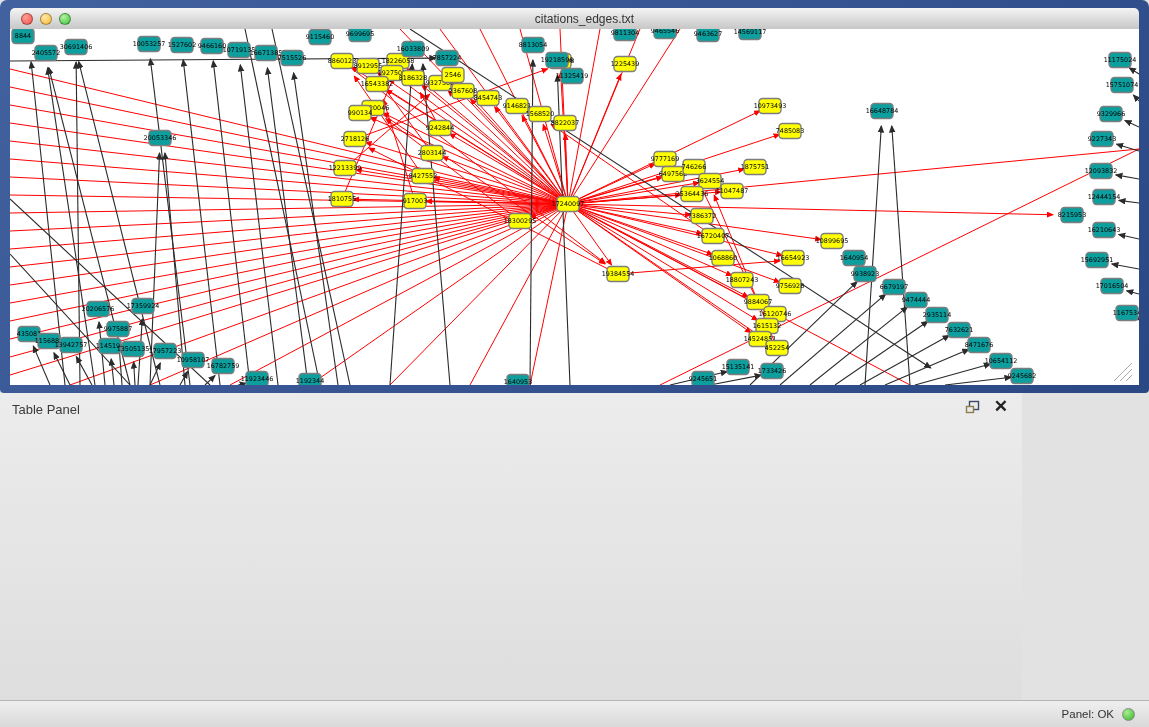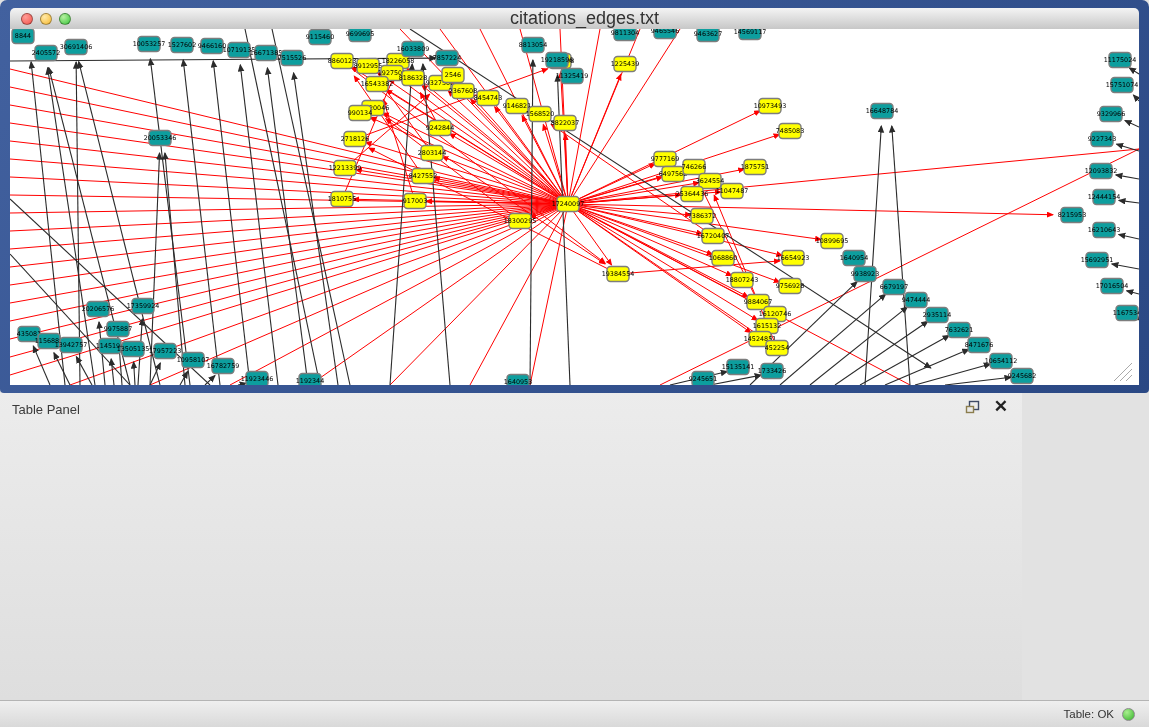--- a/index.html
+++ b/index.html
@@ -10,21 +10,21 @@
   .net-window{position:absolute;left:0;top:0;width:1149px;height:393px;
     background:linear-gradient(135deg,#42619f,#2a4884);border-radius:7px 7px 4px 4px;}
   .titlebar{position:absolute;left:10px;top:8px;width:1129px;height:21px;
     background:linear-gradient(#f4f4f4,#c7c7c7);border-bottom:1px solid #8d8d8d;
     border-radius:5px 5px 0 0;display:flex;align-items:center;}
   .lights{display:flex;gap:7px;margin-left:11px;}
   .light{width:12px;height:12px;border-radius:50%;border:1px solid rgba(0,0,0,.35);box-sizing:border-box;}
   .light.red{background:radial-gradient(circle at 35% 30%,#ff9d97,#f4534b);}
   .light.yellow{background:radial-gradient(circle at 35% 30%,#ffe9a8,#f6b82e);}
   .light.green{background:radial-gradient(circle at 35% 30%,#b6f0a0,#39c53a);}
-  .win-title{position:absolute;left:0;right:0;text-align:center;font-size:18px;color:#333;padding-left:20px;}
+  .win-title{position:absolute;left:0;right:0;text-align:center;font-size:12px;color:#333;padding-left:20px;}
   .net-canvas{position:absolute;left:10px;top:29px;width:1129px;height:356px;background:#fff;}
   .net-canvas svg{display:block;}
 
   
   .table-panel{position:absolute;left:0;top:393px;width:1022px;height:307px;
     background:linear-gradient(#ececec,#dedede);}
   .panel-header{position:absolute;left:0;top:0;width:100%;height:32px;
     display:flex;align-items:center;}
   .panel-title{margin-left:12px;font-size:13px;color:#3a3a3a;}
   .panel-header-icons{position:absolute;right:14px;top:6px;display:flex;gap:14px;align-items:center;}
@@ -661,15 +661,15 @@
           <rect x="1.5" y="6.5" width="7" height="6" fill="#e9e9e9" stroke="#8b7d4d" stroke-width="1.4"></rect>
         </svg>
       </span>
       <span class="close-ico">✕</span>
     </span>
   </div>
 
 </div>
 
 <div class="status-bar">
-  <span class="mem-label">Table: OK</span>
+  <span class="mem-label">Panel: OK</span>
   <span class="mem-dot"></span>
 </div>
 
 </body></html>

